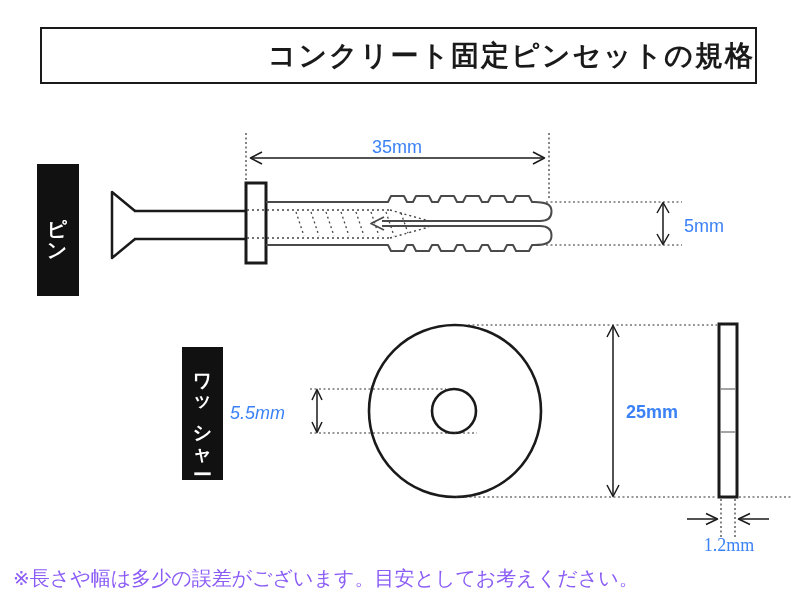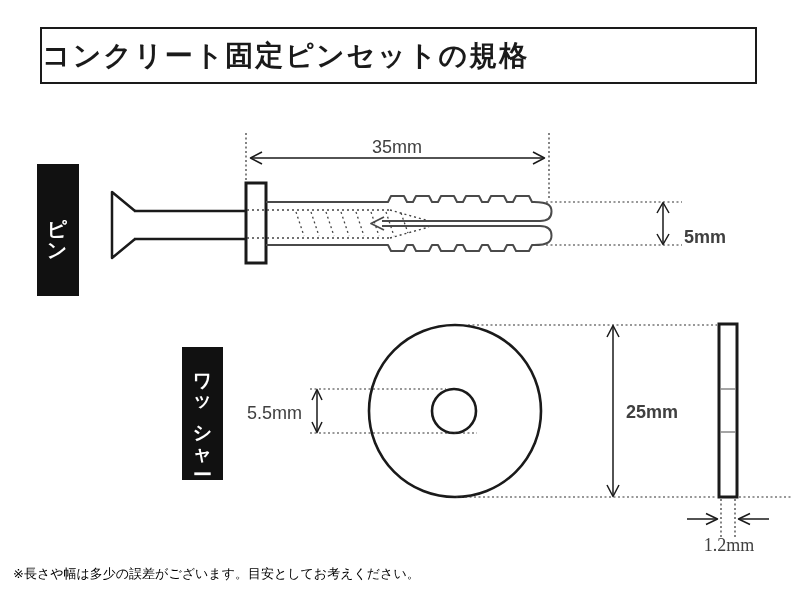--- a/index.html
+++ b/index.html
@@ -2,43 +2,43 @@
 <html><head>
 <meta charset="utf-8">
 <style>
   html,body{margin:0;padding:0;}
   body{
     width:800px;height:600px;position:relative;background:#ffffff;
     font-family:"Liberation Sans","DejaVu Sans",sans-serif;color:#1a1a1a;overflow:hidden;
   }
   .title-box{
     position:absolute;left:40px;top:27px;width:713px;height:53px;
-    border:2.5px solid #1a1a1a;display:flex;align-items:center;justify-content:flex-start;
+    border:2.5px solid #1a1a1a;display:flex;align-items:center;justify-content:flex-end;
   }
   .title-box .title-text{
     font-size:28px;font-weight:bold;letter-spacing:2px;white-space:nowrap;
   }
   .part-label{
     position:absolute;background:#111111;color:#ffffff;
     display:flex;align-items:center;justify-content:center;
     writing-mode:vertical-rl;text-orientation:mixed;
     font-weight:bold;letter-spacing:4px;
   }
   .part-label.pin{left:37px;top:164px;width:42px;height:132px;font-size:20px;}
   .part-label.washer{left:182px;top:347px;width:41px;height:133px;font-size:19px;}
   .dim-label{
-    position:absolute;font-size:18px;color:#404040;white-space:nowrap;line-height:1;
+    position:absolute;font-size:18px;color:#3b82f6;white-space:nowrap;line-height:1;
   }
   .dim-35{left:397px;top:138px;transform:translateX(-50%);}
-  .dim-5{left:684px;top:228px;font-weight:bold;}
-  .dim-55{left:230px;top:404px;width:72px;text-align:right;}
+  .dim-5{left:684px;top:217px;}
+  .dim-55{left:230px;top:404px;width:72px;font-style:italic;}
   .dim-25{left:626px;top:403px;font-weight:bold;}
   .dim-12{left:729px;top:536px;transform:translateX(-50%);font-family:Liberation Serif, serif;}
   .footer-note{
-    position:absolute;left:13px;top:565px;font-size:13px;color:#000000;white-space:nowrap;
+    position:absolute;left:13px;top:565px;font-size:20px;color:#8b5cf6;white-space:nowrap;
   }
   svg.drawing{position:absolute;left:0;top:0;}
 </style>
 </head>
 <body>
 
 <svg class="drawing" width="800" height="600" viewBox="0 0 800 600">
 
   <g>
 

